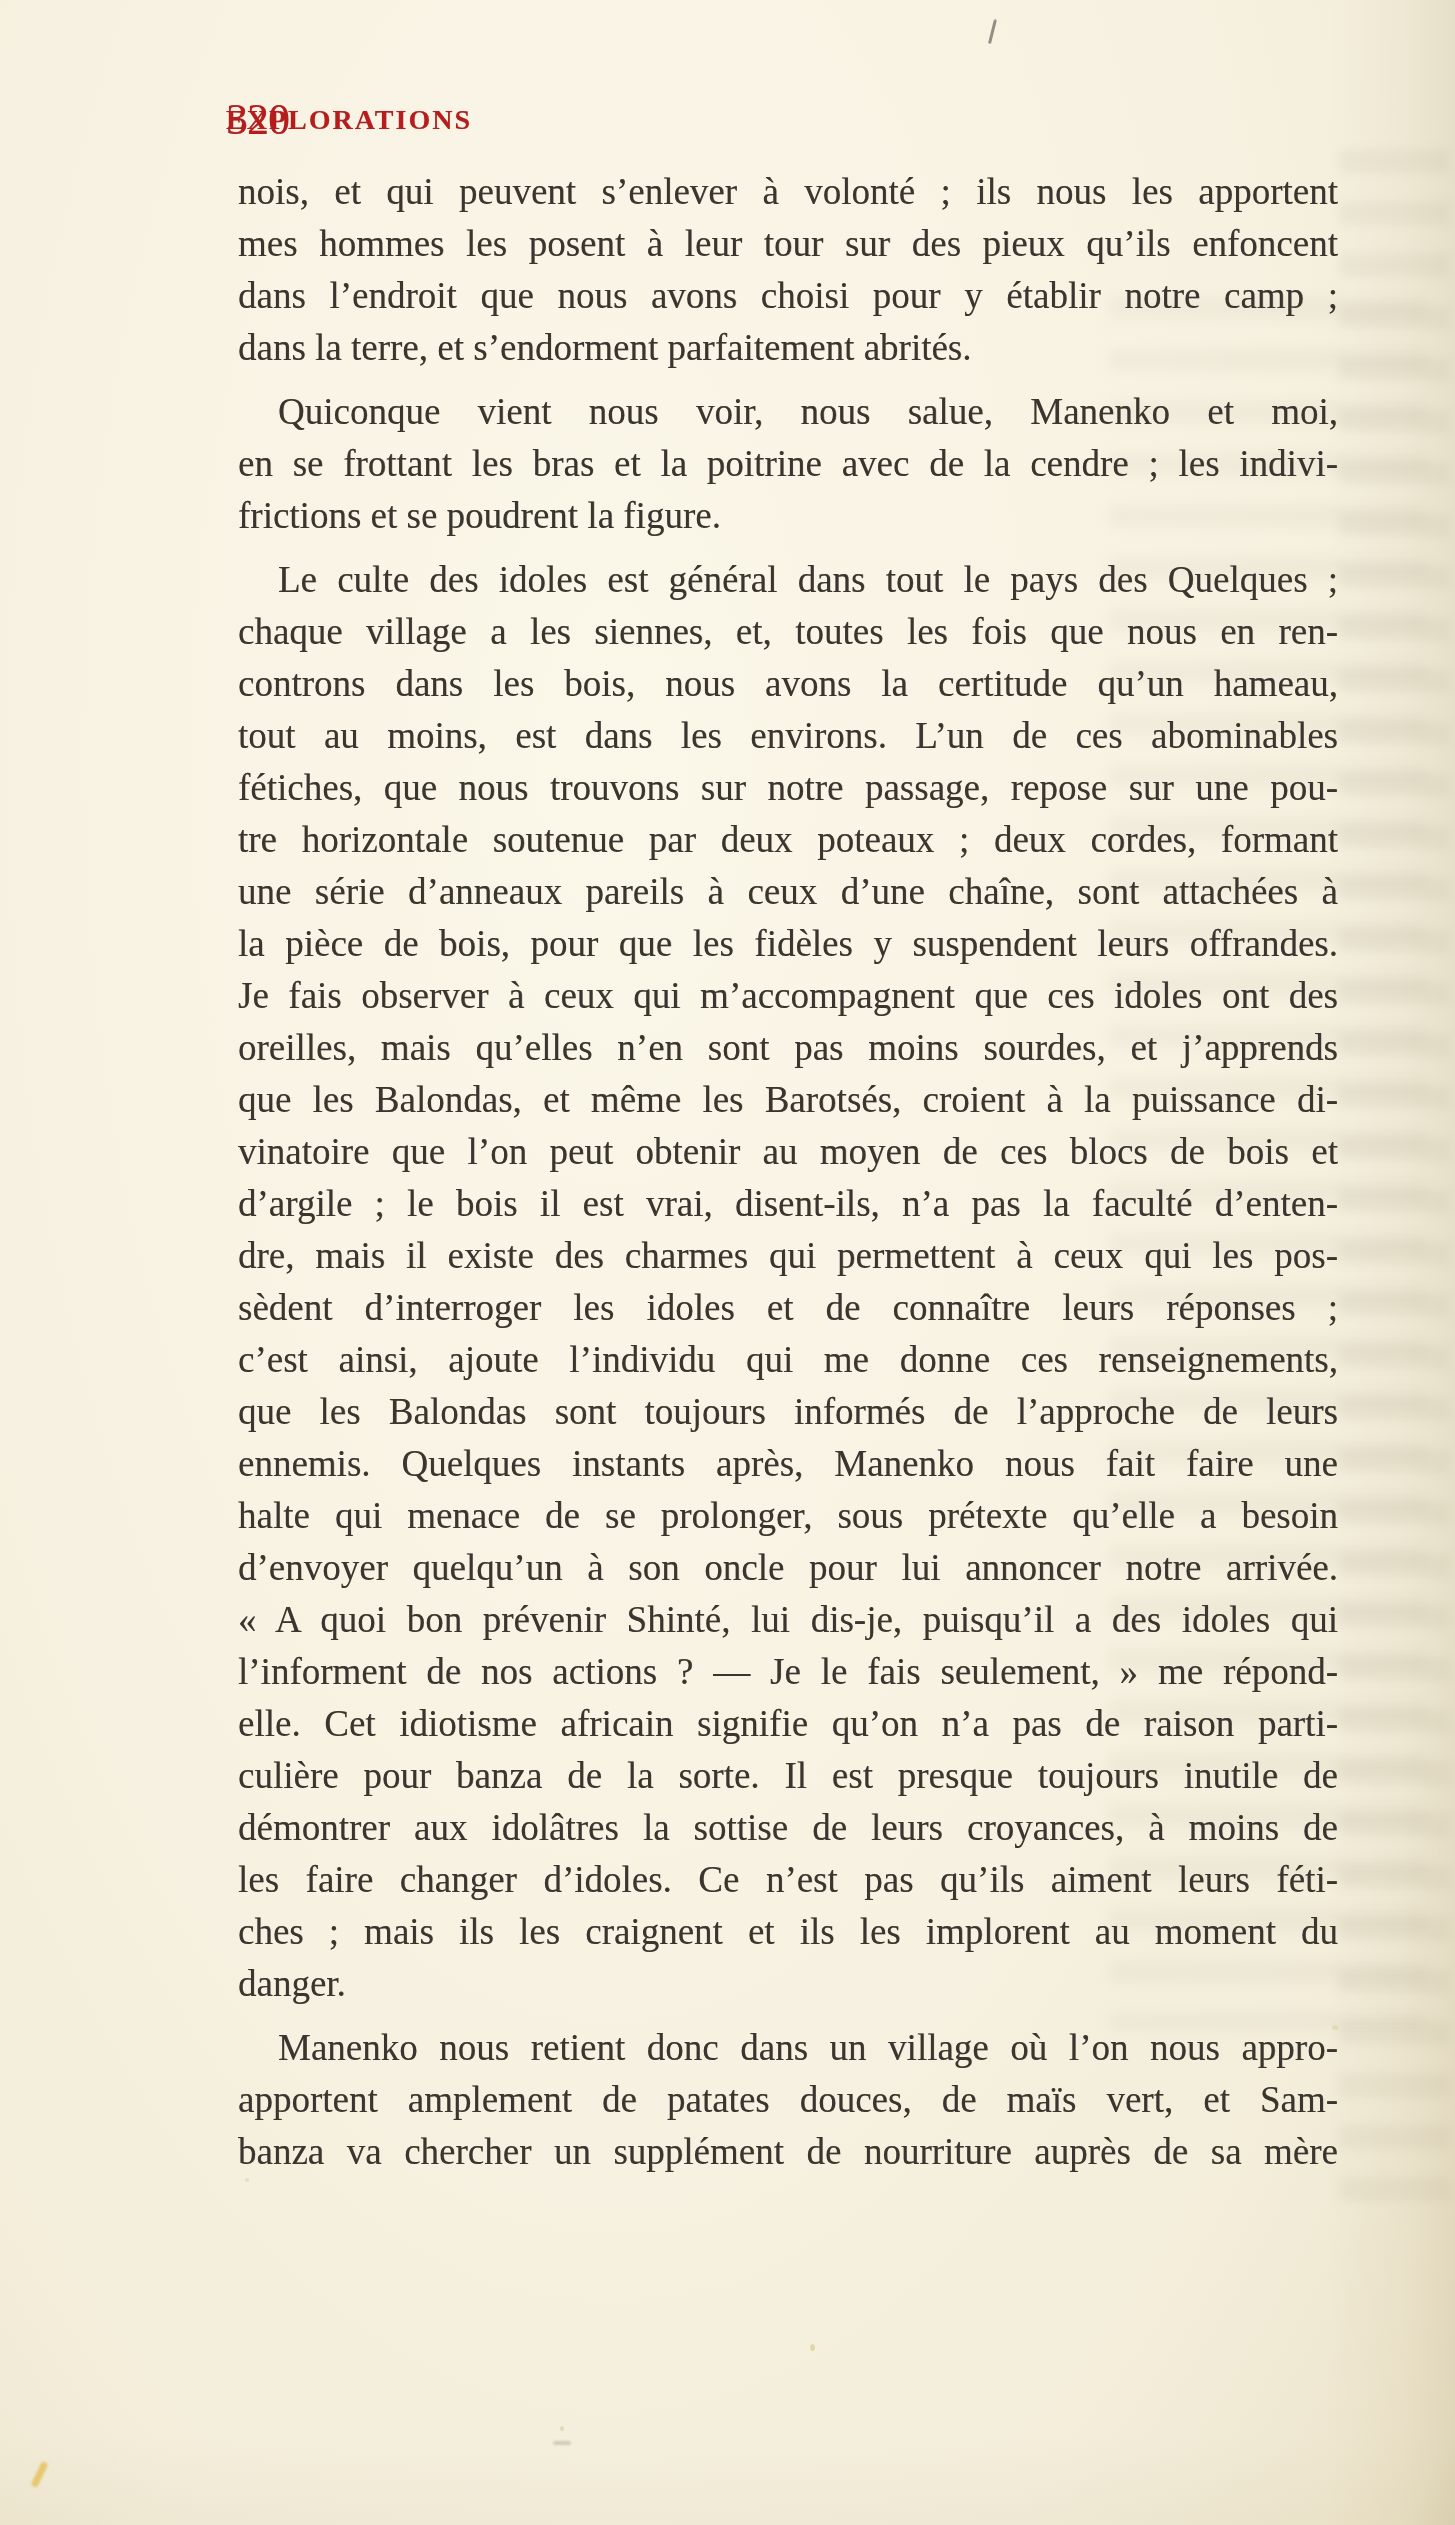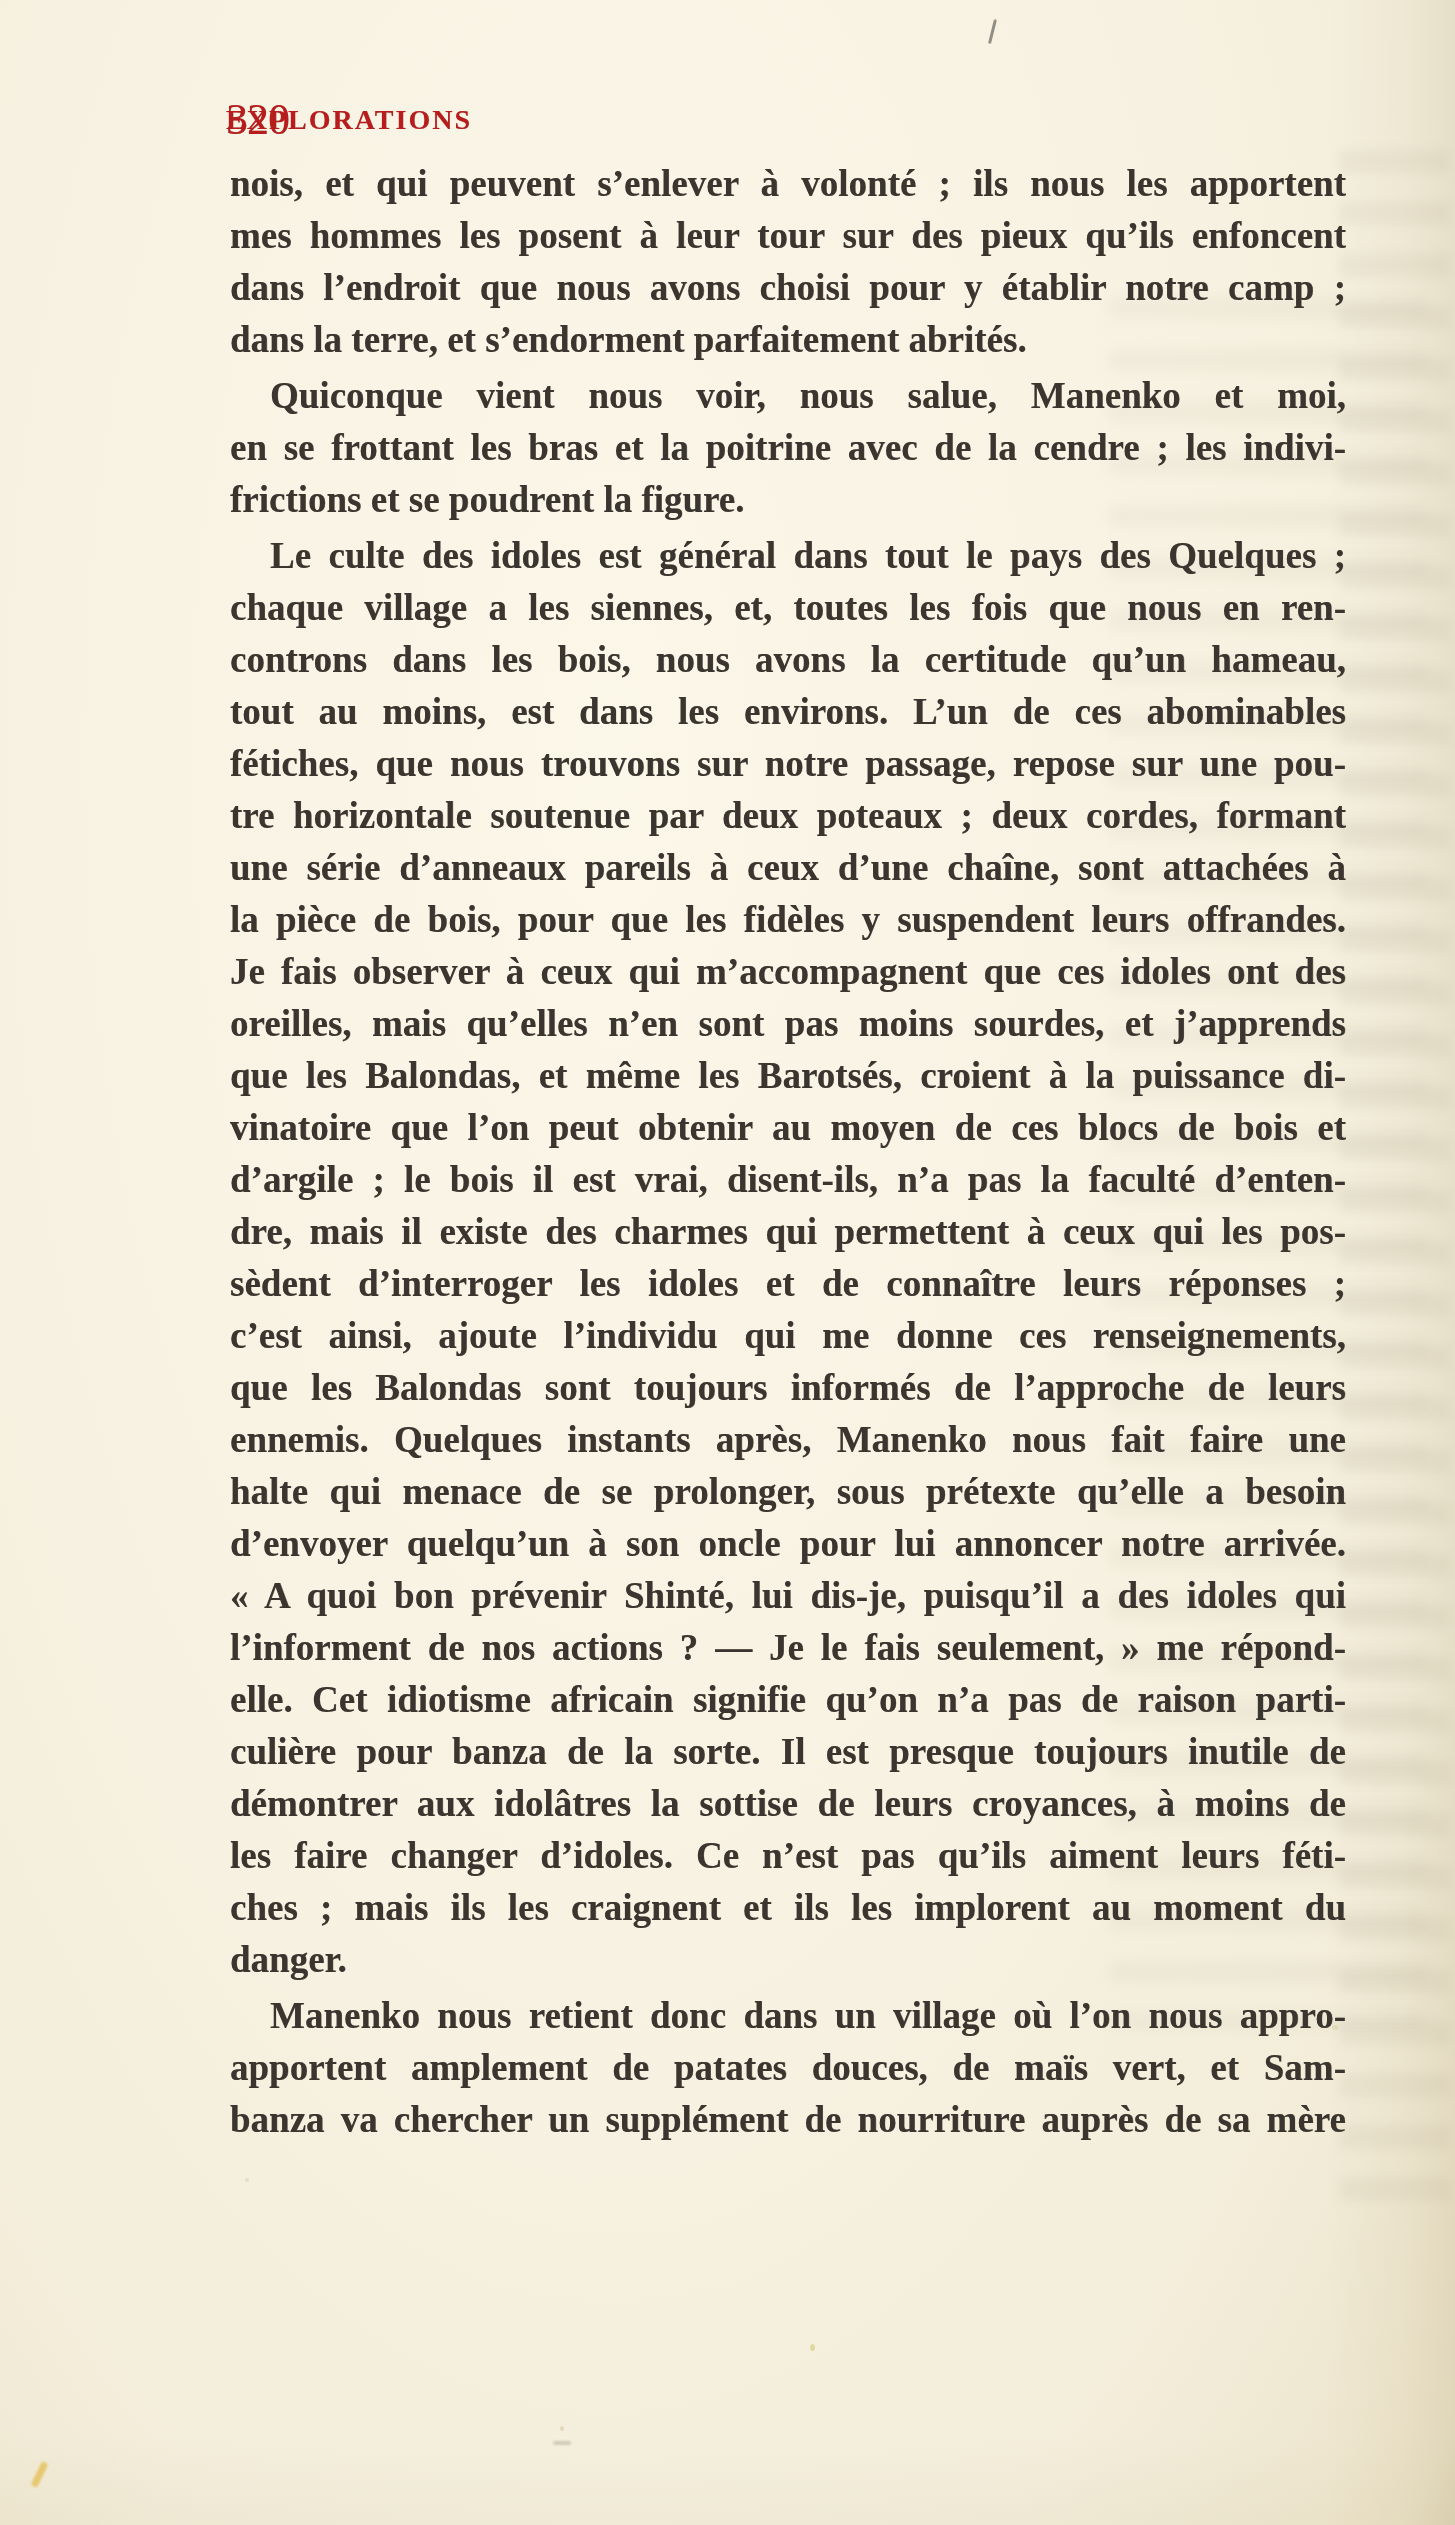--- a/index.html
+++ b/index.html
@@ -45,21 +45,21 @@
     text-shadow: 0.3px 0.3px 0.5px rgba(60,56,49,0.35);
   }
 
   
   .text-block {
     position: absolute; left: 226px; top: 154px; width: 1124px;
     font-size: 37px; line-height: 52px;
     color: #3a362f;
     text-shadow: 0.3px 0.3px 0.5px rgba(58,54,47,0.45);
   }
-  .para { margin: 4px; padding: 0; font-weight: bold; }
+  .para { margin: 12px; padding: 0; }
   .line {
     text-align: justify;
     text-align-last: justify;
     max-height: 52px; overflow: hidden;
     white-space: normal;
   }
   .line.endline { text-align-last: left; }
   .line.indent { text-indent: 40px; }
 
   

